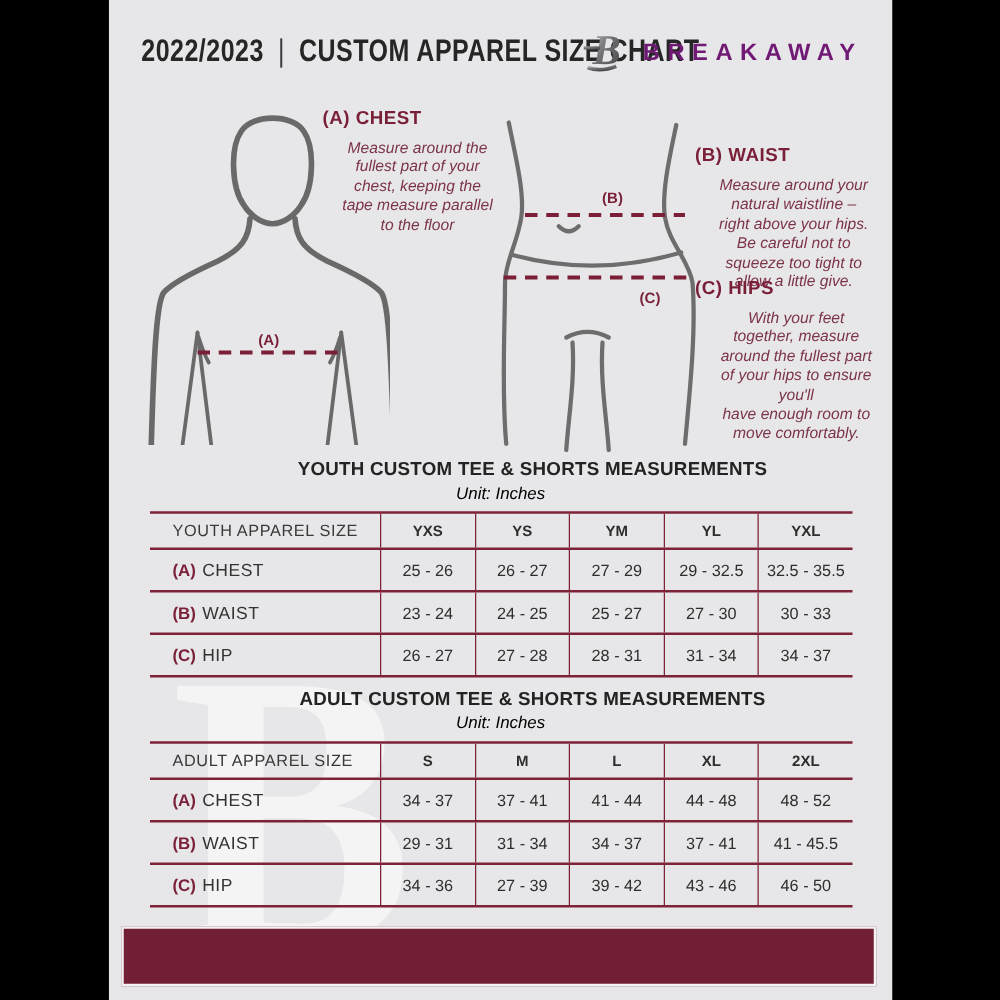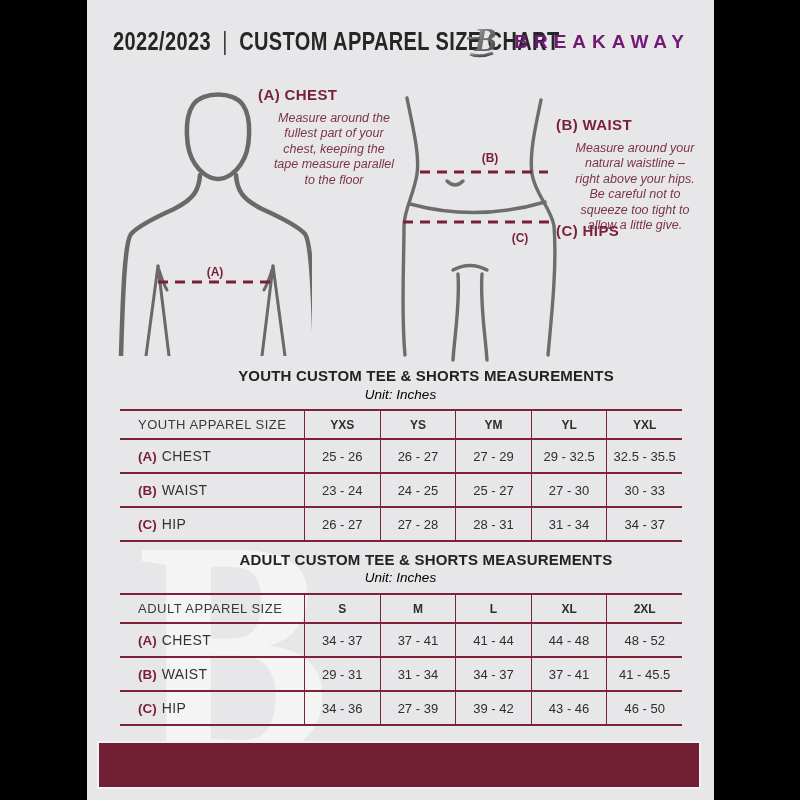--- a/index.html
+++ b/index.html
@@ -143,20 +143,27 @@
       <div class="sec-heading">(B) WAIST</div>
       <div class="sec-body">Measure around your
 natural waistline –
 right above your hips.
 Be careful not to
 squeeze too tight to
 allow a little give.</div>
     </div>
     <div class="sec" style="left:469px; top:222px; width:162px;">
       <div class="sec-heading">(C) HIPS</div>
+      <div class="sec-body">With your feet
+together, measure
+around the fullest part
+of your hips to ensure
+you'll
+have enough room to
+move comfortably.</div>
     </div>
 
     <div class="z tbl-title" style="top:367px;">YOUTH CUSTOM TEE &amp; SHORTS MEASUREMENTS</div>
     <div class="z tbl-unit" style="top:387px;">Unit: Inches</div>
     <div class="z size-table" style="top:409px;">
       <div class="t-row t-head">
         <div class="t-label">YOUTH APPAREL SIZE</div>
         <div>YXS</div>
         <div>YS</div>
         <div>YM</div>

